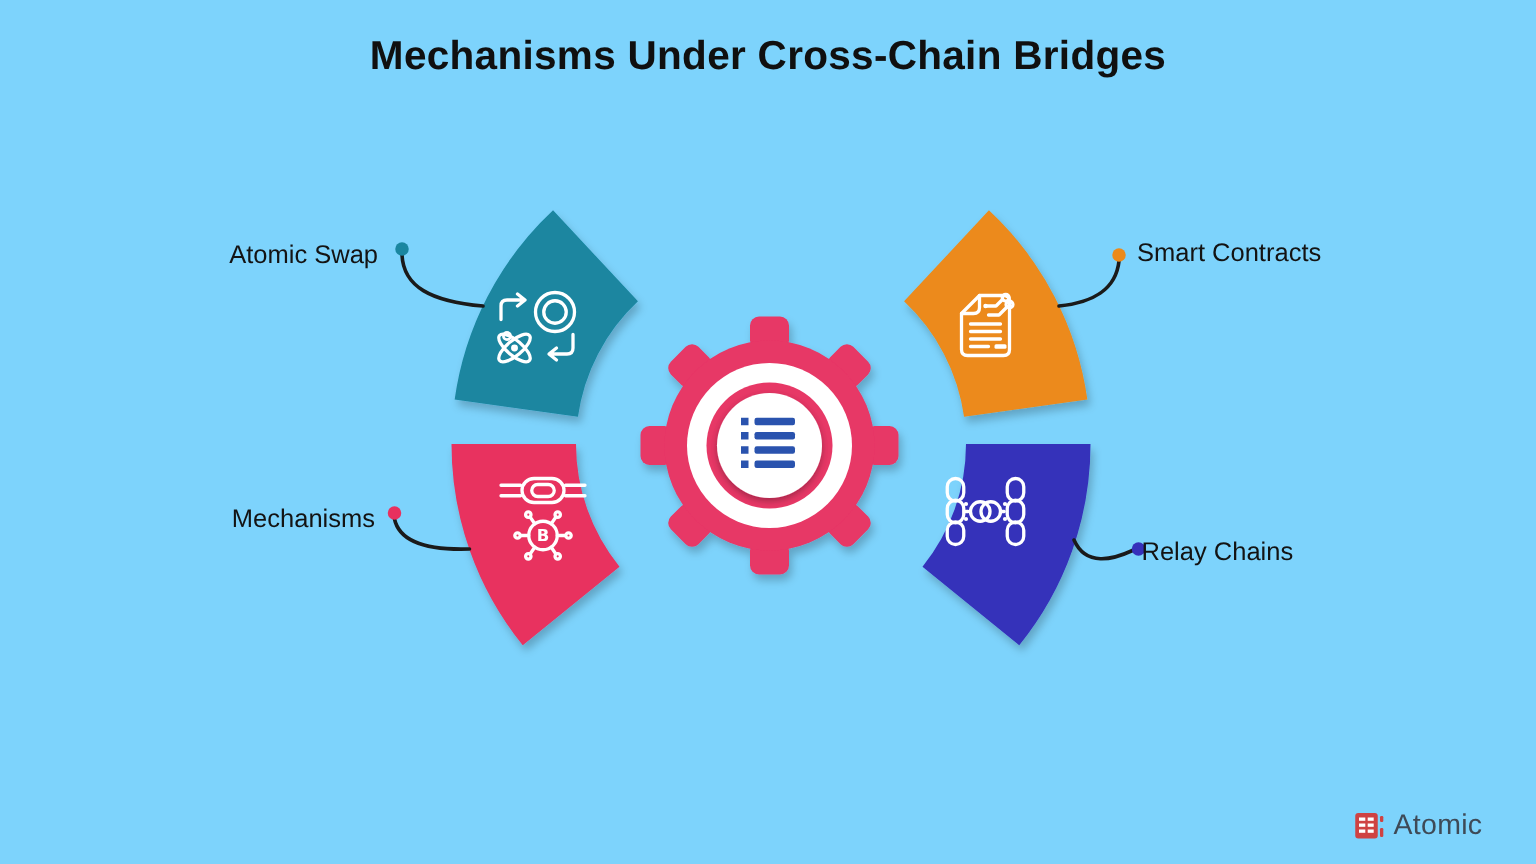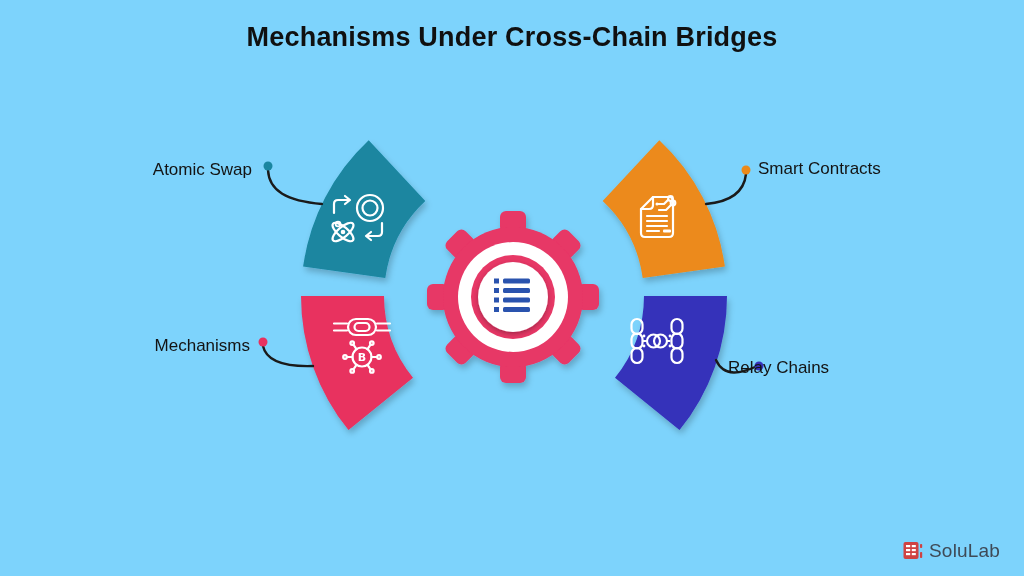--- a/index.html
+++ b/index.html
@@ -11,21 +11,21 @@
     position:absolute;left:0;right:0;top:22px;text-align:center;
     font-size:27px;font-weight:700;letter-spacing:.2px;white-space:nowrap;
   }
   .diagram-svg{position:absolute;left:0;top:0;width:1024px;height:576px;}
   .node-label{
     position:absolute;font-size:17px;font-weight:400;white-space:nowrap;line-height:1;
   }
   .lbl-atomic{right:772px;top:161px;}
   .lbl-side{right:774px;top:337px;}
   .lbl-smart{left:758px;top:160px;}
-  .lbl-relay{left:728px;top:359px;}
+  .lbl-relay{left:761px;top:359px;}
   .logo{
     position:absolute;left:903px;top:538px;height:26px;display:flex;align-items:center;gap:6px;
   }
   .logo-text{font-size:19px;font-weight:500;letter-spacing:.2px;}
 </style>
 </head>
 <body>
 
 <div class="canvas">
 
@@ -163,16 +163,16 @@
         <rect x="17" y="4" width="2.2" height="4" rx="0.8"></rect>
         <rect x="17" y="12" width="2.2" height="6" rx="0.8"></rect>
         <rect x="3" y="5" width="4.2" height="2.2" fill="#ffffff"></rect>
         <rect x="8.8" y="5" width="4" height="2.2" fill="#ffffff"></rect>
         <rect x="3" y="9" width="4.2" height="2.2" fill="#ffffff"></rect>
         <rect x="8.8" y="9" width="4" height="2.2" fill="#ffffff"></rect>
         <rect x="3" y="13" width="4.2" height="2.2" fill="#ffffff"></rect>
         <rect x="8.8" y="13" width="4" height="2.2" fill="#ffffff"></rect>
       </g>
     </svg>
-    <span class="logo-text" style="color: rgb(62, 74, 87);">SoluLab</span>
+    <span class="logo-text" style="color: rgb(62, 74, 87);">Atomic</span>
   </div>
 
 </div>
 
 </body></html>

